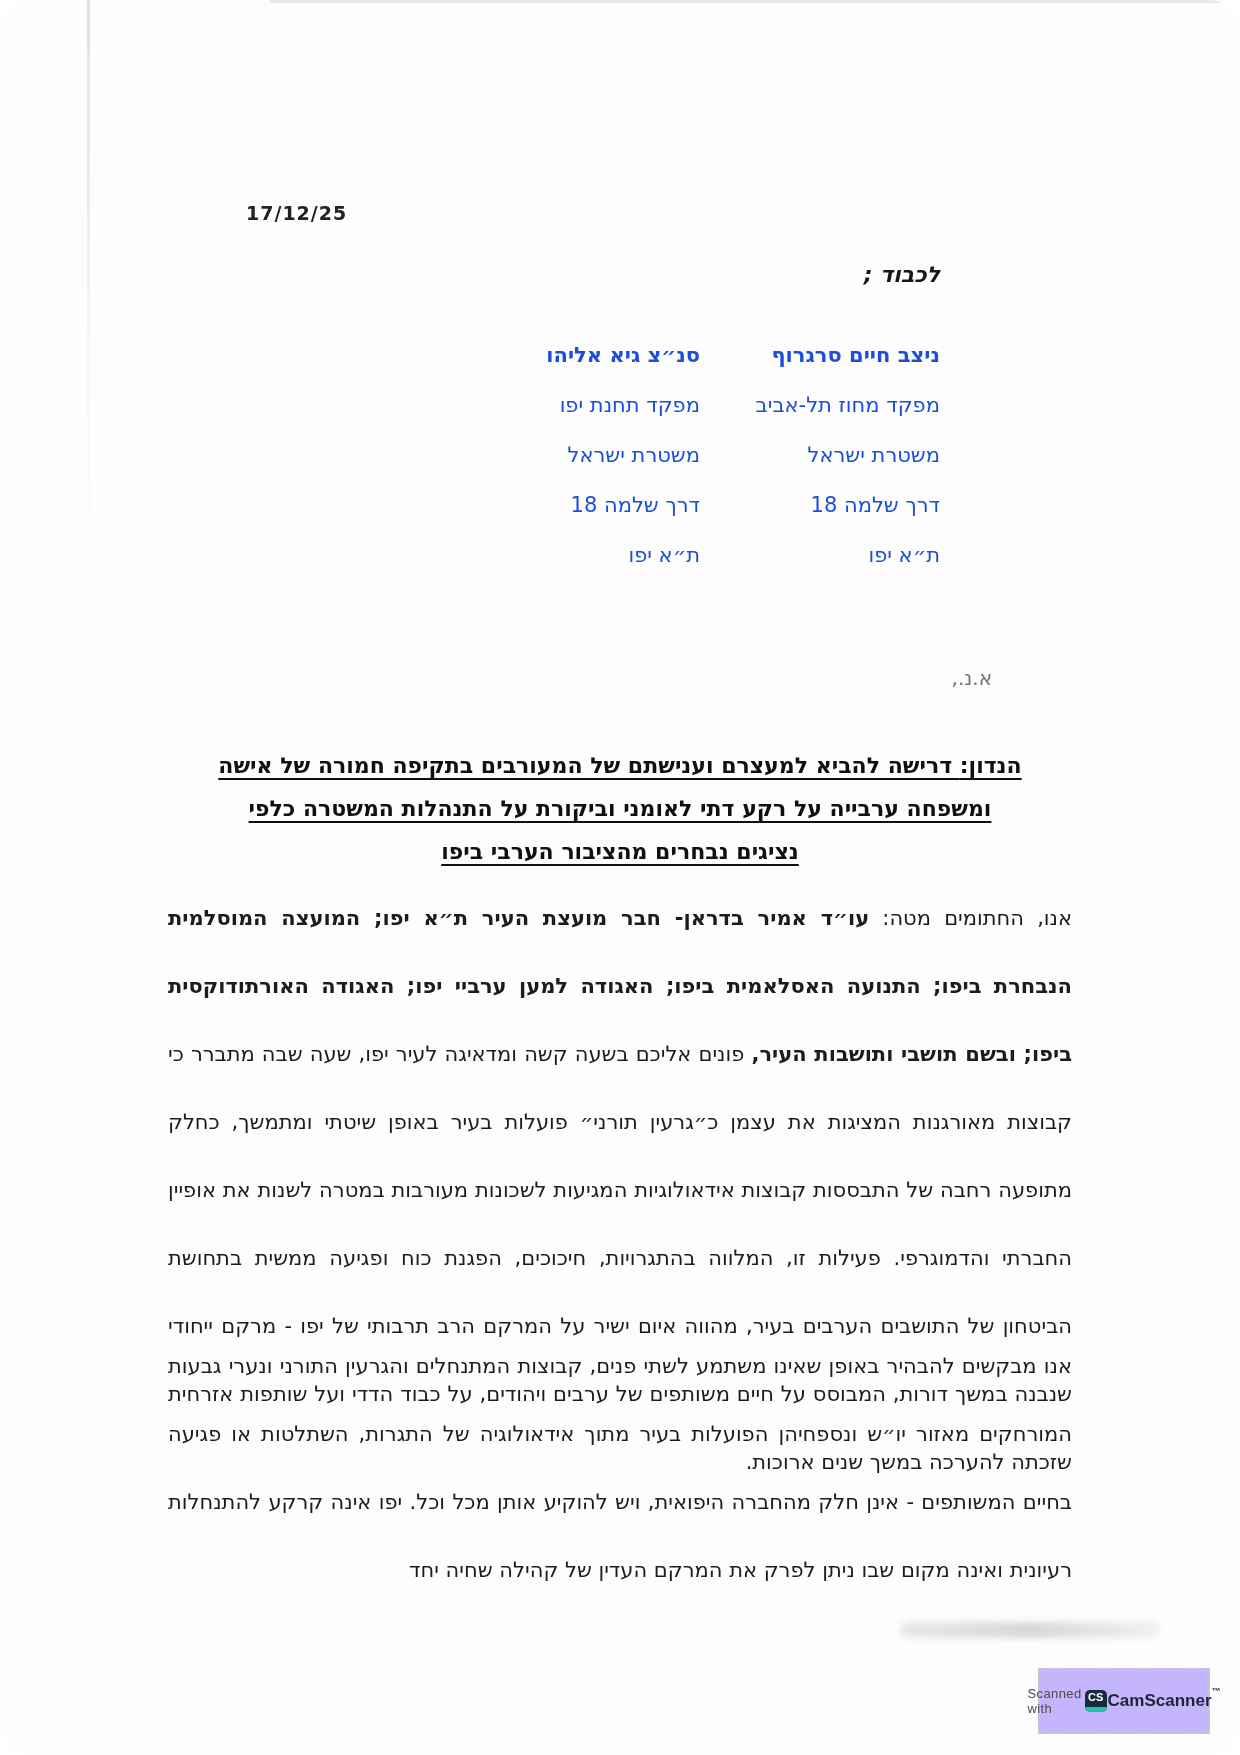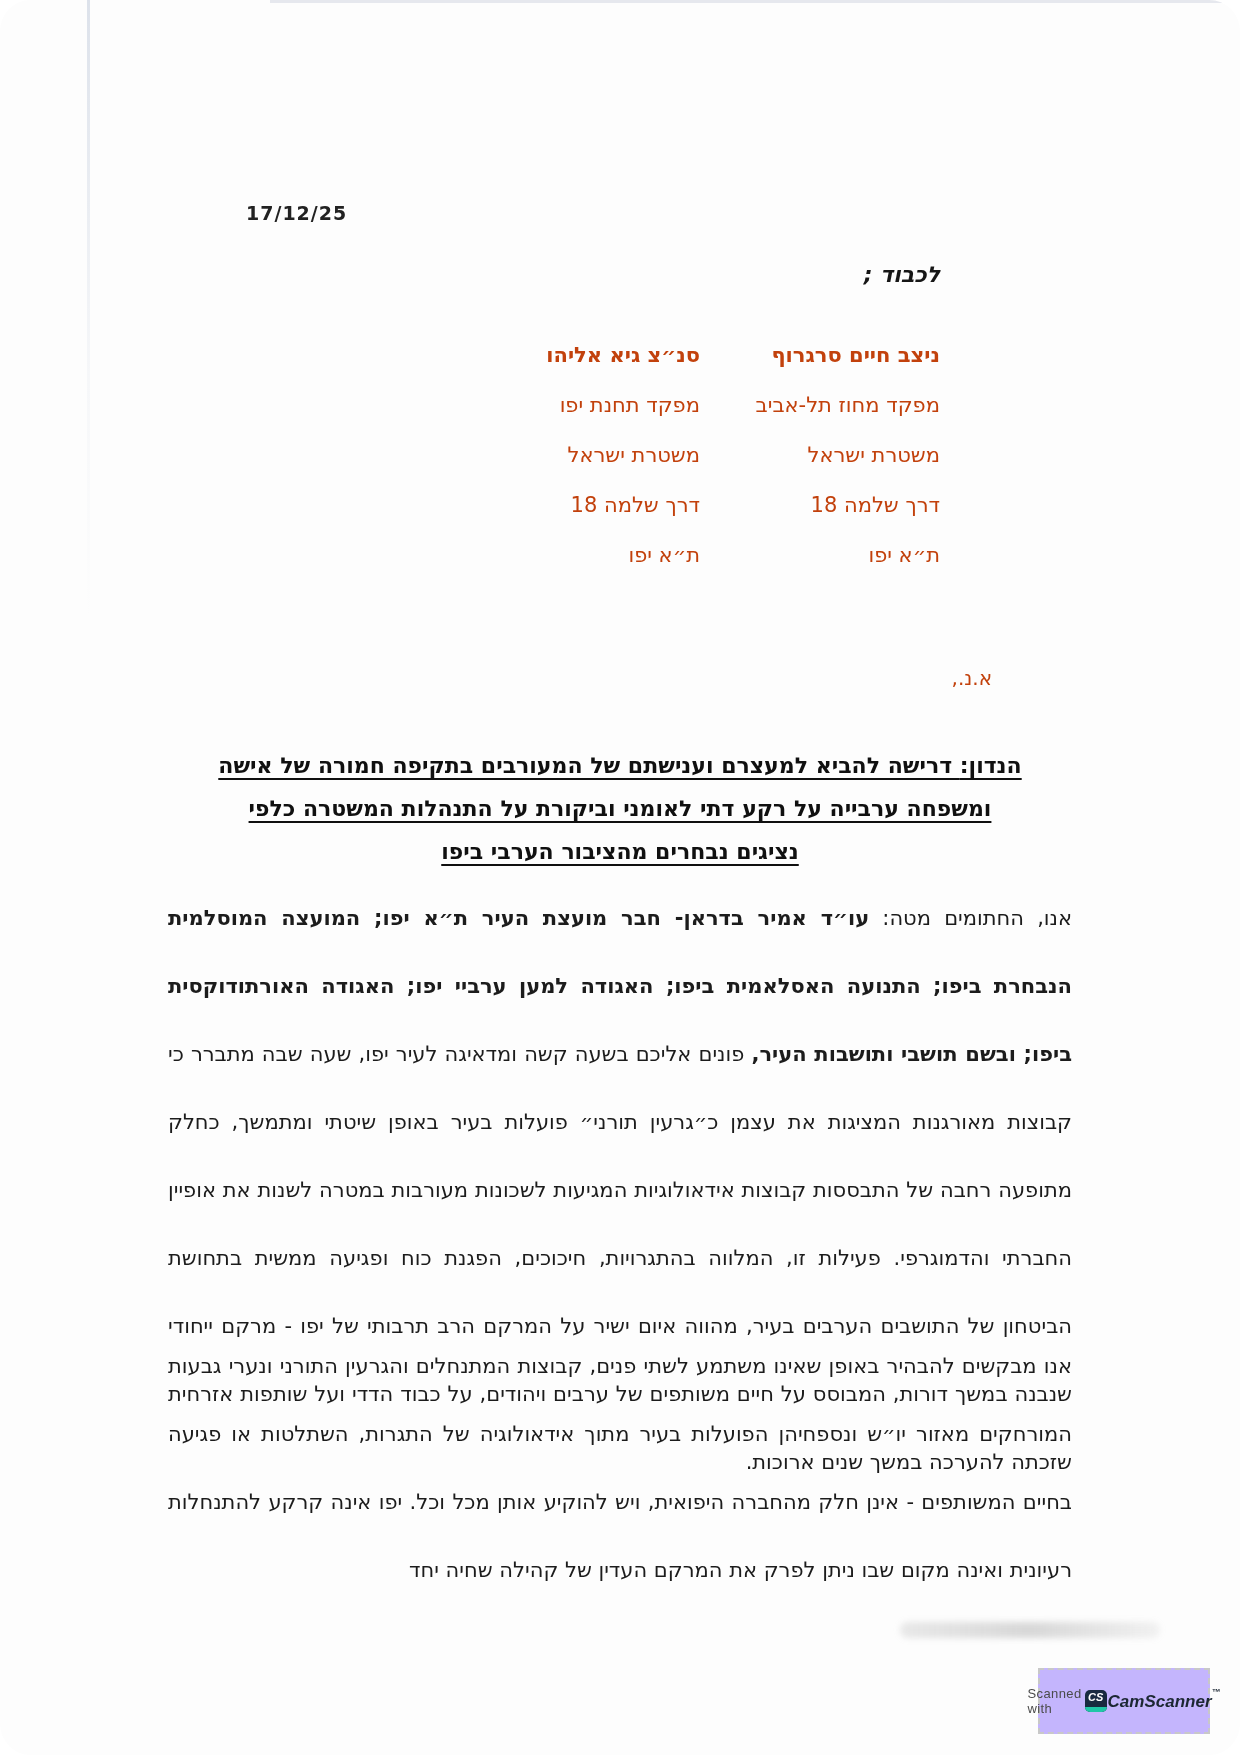--- a/index.html
+++ b/index.html
@@ -30,28 +30,28 @@
     position:absolute;left:246px;top:202px;
     font-size:19px;font-weight:700;letter-spacing:1px;color:#222;
   }
   .salutation{
     position:absolute;right:300px;top:262px;
     direction:rtl;font-size:22px;font-weight:700;color:#161616;font-style:italic;
   }
   .recipient{
     position:absolute;top:330px;
     direction:rtl;text-align:right;
-    font-size:21px;line-height:50px;color:#c2410c;margin-left:44px;
+    font-size:21px;line-height:50px;color:#1d4ed8;margin-left:44px;
   }
   .recipient .name{font-weight:700;}
   .recipient-1{right:300px;}
   .recipient-2{right:540px;}
   .greeting{
     position:absolute;right:248px;top:666px;
-    direction:rtl;font-size:20px;color:#c2410c;
+    direction:rtl;font-size:20px;color:#737373;
   }
   .subject{
     position:absolute;left:170px;top:744px;width:900px;
     direction:rtl;text-align:center;
     font-size:22px;font-weight:700;line-height:43px;color:#101010;
   }
   .subject .u{
     text-decoration:underline;
     text-decoration-thickness:2px;
     text-underline-offset:5px;
@@ -68,21 +68,21 @@
   .cs-badge{
     position:absolute;left:1038px;top:1668px;width:172px;height:66px;
     border:2px dashed #c8c8c8;background:#c4b5fd;
     display:flex;flex-direction:row;align-items:center;justify-content:center;
     gap:3px;box-sizing:border-box;
   }
   .cs-badge .scanned{
     font-size:13px;color:#4b4b4b;letter-spacing:.4px;
     font-family:"Liberation Sans","DejaVu Sans",sans-serif;
   }
-  .cs-row{display:flex;align-items:flex-end;gap:1px;font-style:italic;}
+  .cs-row{display:flex;align-items:center;gap:1px;}
   .cs-icon{
     position:relative;width:22px;height:22px;border-radius:5px;
     background:#182a40;overflow:hidden;flex:0 0 auto;
   }
   .cs-icon .cs-letters{
     position:absolute;top:1px;left:0;right:0;text-align:center;
     font-size:11px;font-weight:700;color:#ffffff;
     font-family:"Liberation Sans","DejaVu Sans",sans-serif;
   }
   .cs-icon .cs-teal{

